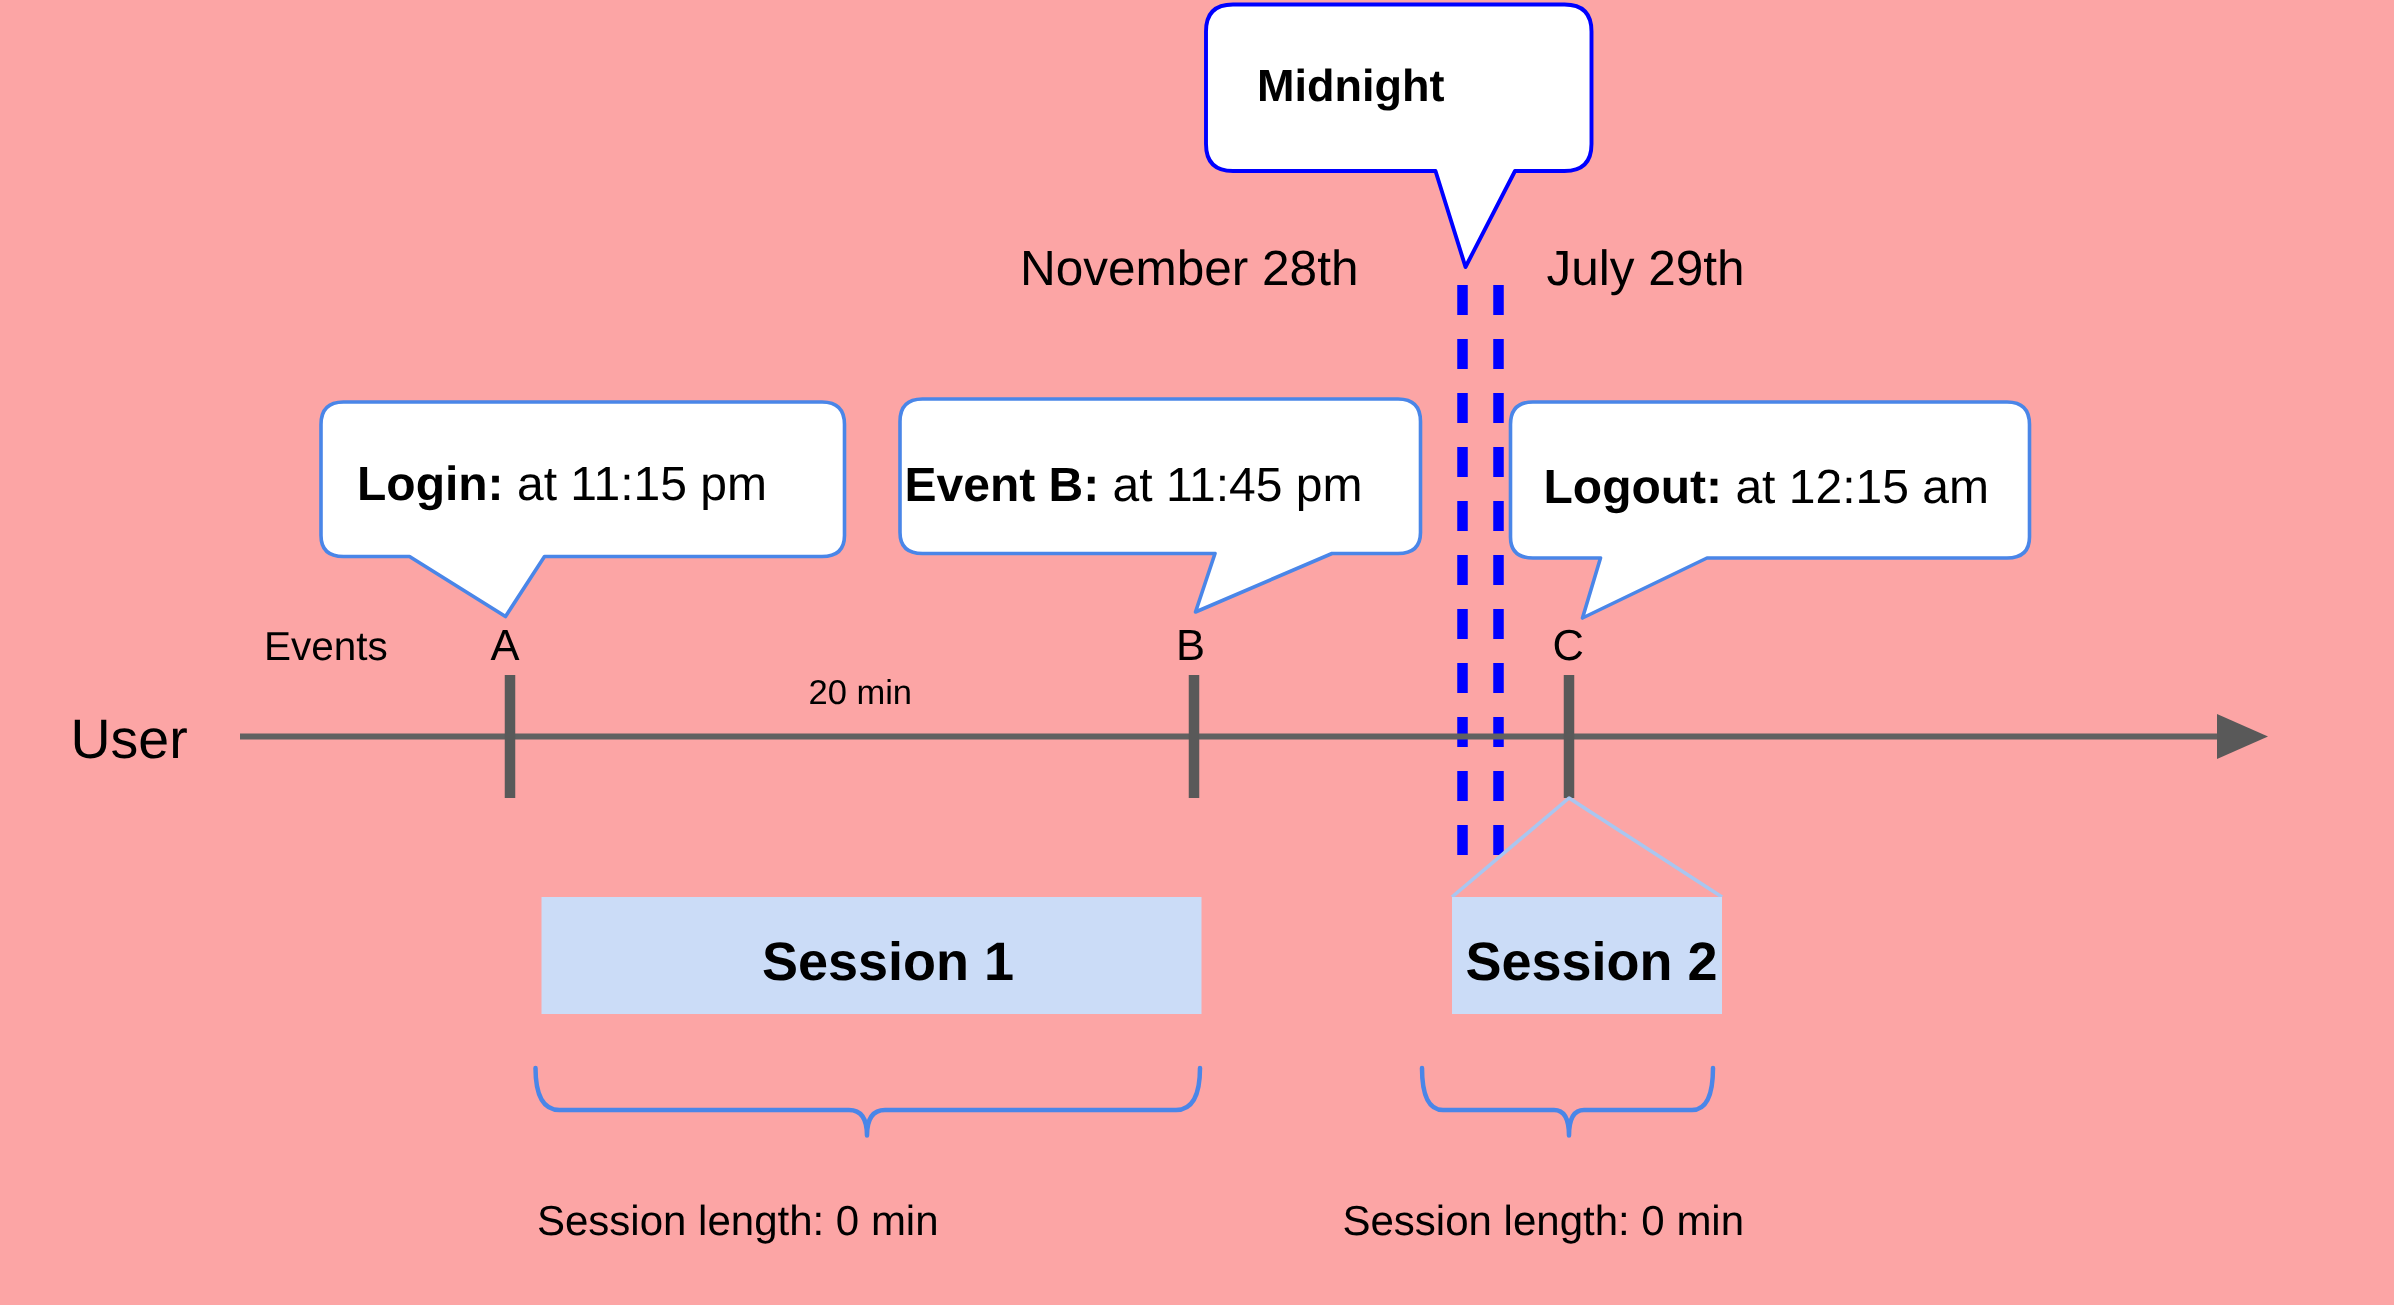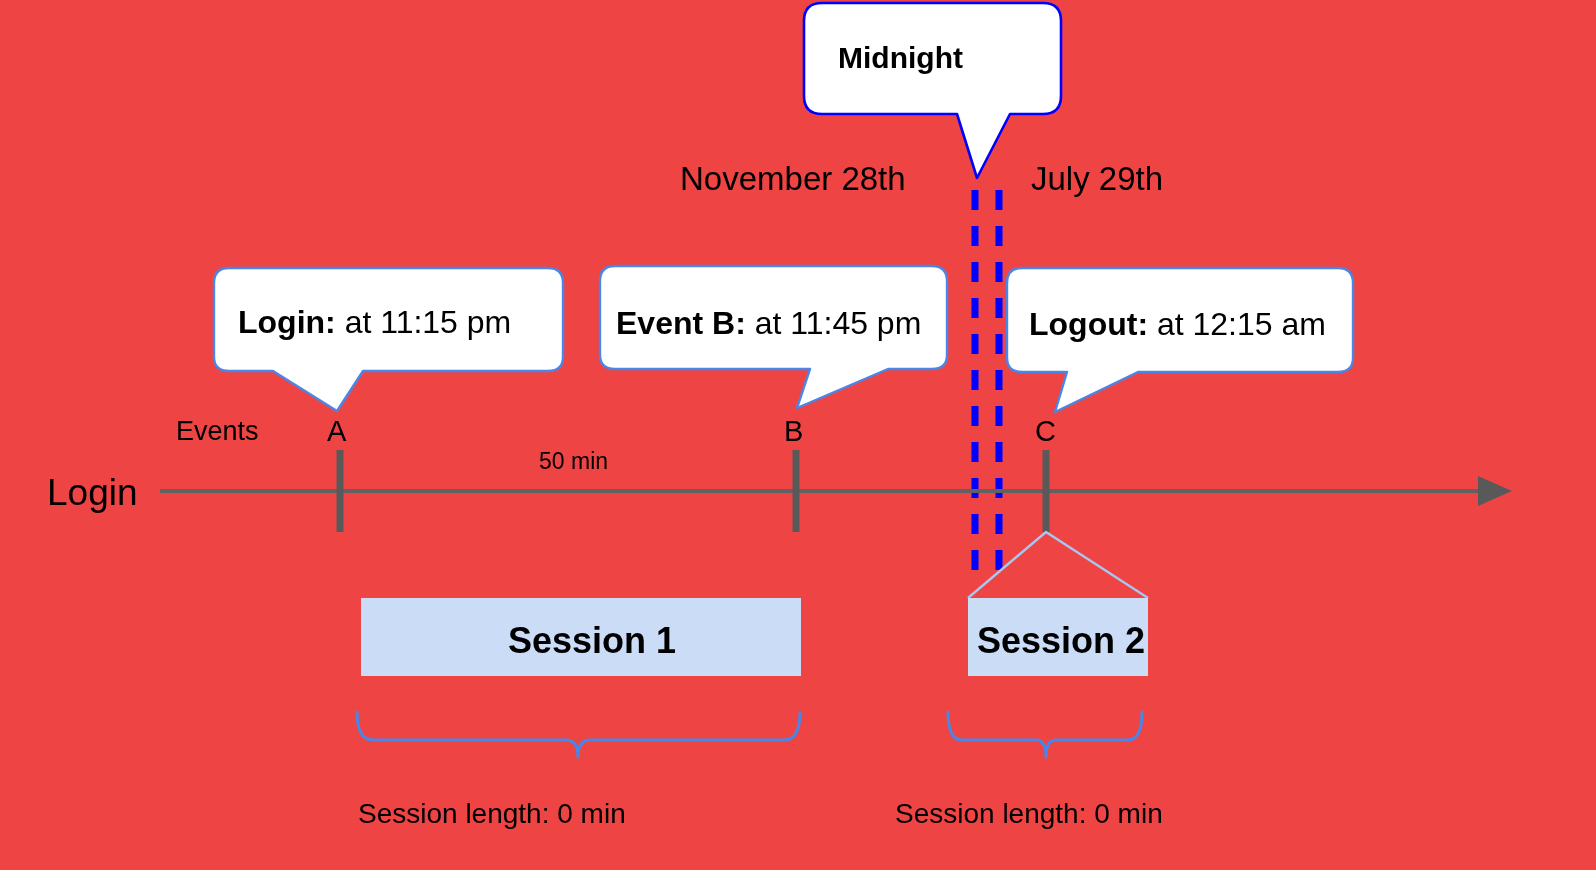--- a/index.html
+++ b/index.html
@@ -10,21 +10,21 @@
   body {
     font-family: "Liberation Sans", sans-serif;
     width: 1596px;
     height: 870px;
     overflow: hidden;
   }
   #stage {
     position: relative;
     width: 1596px;
     height: 870px;
-    background: #ef4444;
+    background: #fca5a5;
   }
   #art {
     position: absolute;
     left: 0;
     top: 0;
     width: 1596px;
     height: 870px;
   }
   .lbl {
     position: absolute;
@@ -159,36 +159,36 @@
 
   <div class="lbl midnight-text" style="left:838px; top:43px;">Midnight</div>
 
   <div class="lbl date-text" style="left:680px; top:162px;">November 28th</div>
   <div class="lbl date-text" style="left:1031px; top:162px;">July 29th</div>
 
   <div class="lbl callout-text" style="left:238px; top:306px;">
     <b>Login:</b><span> at 11:15 pm</span>
   </div>
 
-  <div class="lbl callout-text" style="left:616px; top:307px;">
+  <div class="lbl callout-text" style="left:603px; top:307px;">
     <b>Event B:</b><span> at 11:45 pm</span>
   </div>
 
   <div class="lbl callout-text" style="left:1029px; top:308px;">
     <b>Logout:</b><span> at 12:15 am</span>
   </div>
 
   <div class="lbl events-text" style="left:128px; top:418px;margin-left:48px;">Events</div>
-  <div class="lbl user-text" style="left:47px; top:474px;">Login</div>
+  <div class="lbl user-text" style="left:47px; top:474px;">User</div>
 
   <div class="lbl evt-letter" style="left:327px; top:417px;">A</div>
   <div class="lbl evt-letter" style="left:784px; top:417px;">B</div>
   <div class="lbl evt-letter" style="left:1035px; top:417px;">C</div>
 
-  <div class="lbl dur-text" style="left:539px; top:450px;">50 min</div>
+  <div class="lbl dur-text" style="left:539px; top:450px;">20 min</div>
 
   <div class="lbl session-text" style="left:508px; top:623px;">Session 1</div>
   <div class="lbl session-text" style="left:977px; top:623px;">Session 2</div>
 
   <div class="lbl slen-text" style="left:358px; top:800px;">Session length: 0 min</div>
   <div class="lbl slen-text" style="left:895px; top:800px;">Session length: 0 min</div>
 
 </div>
 
 </body></html>

